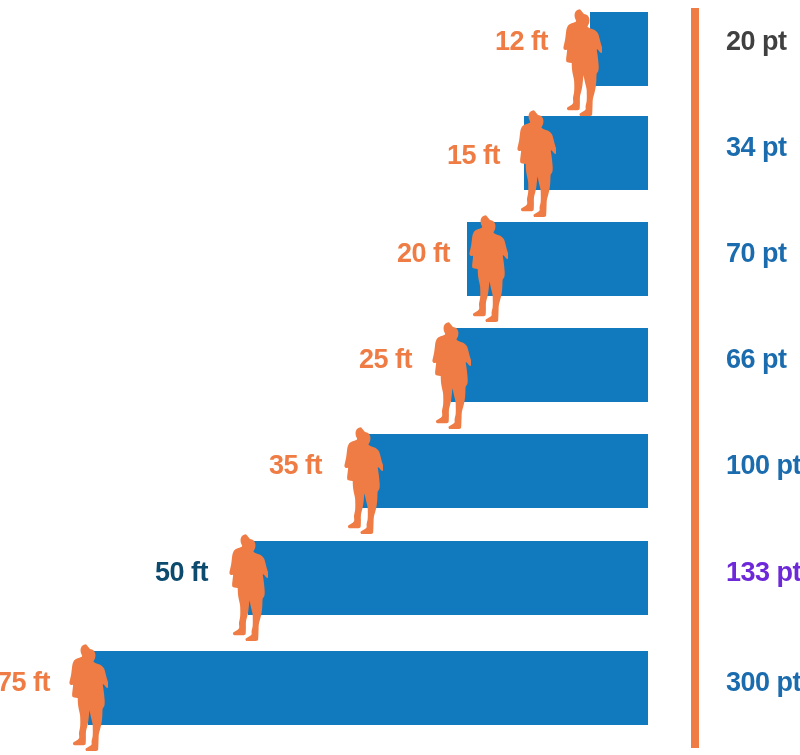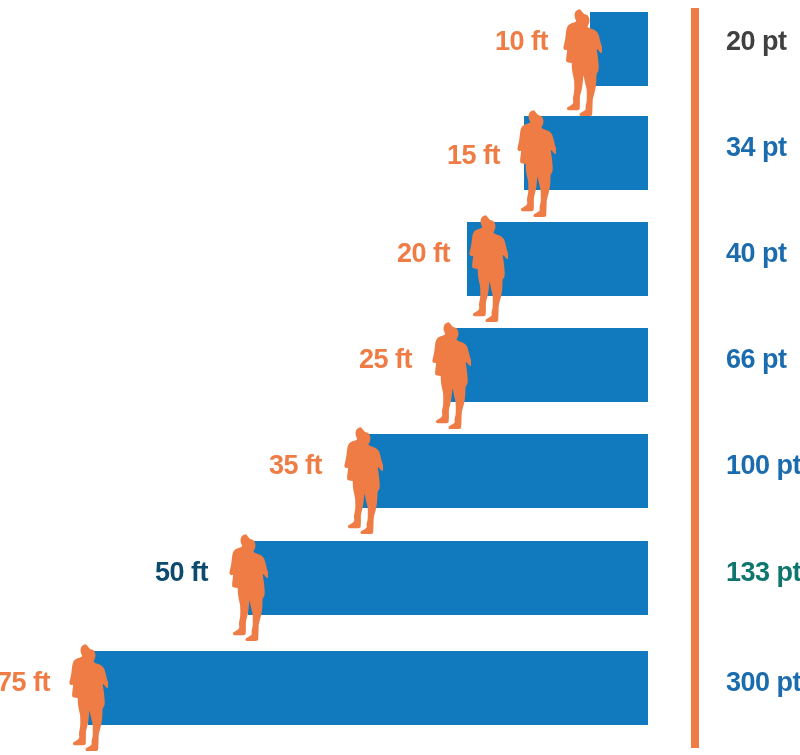--- a/index.html
+++ b/index.html
@@ -64,42 +64,42 @@
 
 <div id="chart">
 
   <div class="row" style="top: 0px;">
       <div class="bar" style="left: 590px; top: 12px; width: 58px; height: 74px; background: rgb(17, 121, 189);"></div>
       <div class="figure" style="left: 556px; top: 7px;">
         <svg viewBox="0 0 46 110" xmlns="http://www.w3.org/2000/svg" aria-hidden="true">
           <path fill="#EE7C44" d="M24.0 2.2c-3.0 0.1-5.1 2.3-5.4 5.4c-0.2 2.0 0.2 3.7 1.1 5.1c0.5 0.9 0.6 1.3 0.2 1.7c-0.5 0.5-2.0 1.1-3.6 1.7c-2.6 0.9-4.1 2.0-5.0 3.8c-0.8 1.6-1.1 3.2-1.5 7.4c-0.4 4.0-0.9 6.9-1.8 10.4c-0.6 2.4-0.7 3.3-0.4 4.0c0.4 0.9 1.6 1.5 2.7 1.2c0.6-0.2 0.8-0.1 0.8 0.4c0 0.4-0.2 2.4-0.5 4.5c-0.6 4.5-0.6 6.3-0.1 7.0c0.3 0.4 1.2 0.7 3.2 0.9l2.0 0.2l0.1 3.0c0.1 3.6 0.5 6.2 1.6 11.2c0.8 3.6 0.9 4.7 0.9 9.4c0 4.5-0.1 5.7-0.7 8.2c-0.6 2.6-0.7 3.3-0.5 5.4c0.2 2.1 0.2 2.5-0.3 3.5c-0.4 0.8-1.3 1.5-3.1 2.5c-2.5 1.3-3.0 1.9-2.6 3.1c0.3 0.9 1.3 1.1 6.2 1.1c5.5 0 6.0-0.2 6.4-1.8c0.1-0.6 0.2-3.6 0.2-6.7c0-5.4 0.0-5.8 0.9-8.9c1.2-4.1 1.7-7.2 2.2-13.1l0.4-4.6l0.8 3.6c0.4 2.0 1.2 5.3 1.7 7.3c0.9 3.6 0.9 4.0 0.9 9.6c0 5.3-0.1 6.1-0.7 8.0c-0.5 1.7-0.6 2.6-0.5 4.0c0.2 1.7 0.1 1.9-0.6 2.6c-0.4 0.4-1.7 1.2-2.8 1.8c-2.4 1.2-3.0 1.9-2.6 3.0c0.3 0.9 1.2 1.0 6.3 1.0c3.6 0 5.1-0.1 5.6-0.5c0.6-0.4 0.7-0.9 0.8-3.9c0.1-1.9 0.2-5.6 0.3-8.3c0.2-4.6 0.3-5.1 1.3-8.4c1.6-5.2 2.3-9.6 2.5-15.9c0.2-5.4 0.2-5.6 1.0-6.5c1.0-1.1 1.4-3.0 1.3-6.4c-0.1-3.0-0.8-9.2-1.5-13.6c-0.5-2.9-0.5-3.2-0.1-3.4c0.3-0.1 0.9 0.4 1.7 1.5c1.4 1.9 2.1 2.4 3.1 2.1c1.4-0.4 1.6-1.5 0.8-3.7c-1.1-3.0-2.4-7.4-3.1-10.6c-0.9-4.2-1.5-5.5-3.2-7.1c-1.1-1.0-2.0-1.5-4.4-2.3c-3.2-1.1-4.5-1.8-4.5-2.5c0-0.2 0.3-0.9 0.7-1.5c1.0-1.7 1.4-3.6 1.2-5.8c-0.3-3.2-2.4-5.3-5.4-5.4z"></path>
         </svg>
       </div>
-      <div class="dist-label" style="right: 252px; top: 26px; color: rgb(238, 124, 68);">10 ft</div>
+      <div class="dist-label" style="right: 252px; top: 26px; color: rgb(238, 124, 68);">12 ft</div>
       <div class="pt-label" style="left: 726px; top: 26px; color: #404040;">20 pt</div>
     </div>
     <div class="row" style="top: 0px;">
       <div class="bar" style="left: 524px; top: 116px; width: 124px; height: 74px; background: rgb(17, 121, 189);"></div>
       <div class="figure" style="left: 510px; top: 108px;">
         <svg viewBox="0 0 46 110" xmlns="http://www.w3.org/2000/svg" aria-hidden="true">
           <path fill="#EE7C44" d="M24.0 2.2c-3.0 0.1-5.1 2.3-5.4 5.4c-0.2 2.0 0.2 3.7 1.1 5.1c0.5 0.9 0.6 1.3 0.2 1.7c-0.5 0.5-2.0 1.1-3.6 1.7c-2.6 0.9-4.1 2.0-5.0 3.8c-0.8 1.6-1.1 3.2-1.5 7.4c-0.4 4.0-0.9 6.9-1.8 10.4c-0.6 2.4-0.7 3.3-0.4 4.0c0.4 0.9 1.6 1.5 2.7 1.2c0.6-0.2 0.8-0.1 0.8 0.4c0 0.4-0.2 2.4-0.5 4.5c-0.6 4.5-0.6 6.3-0.1 7.0c0.3 0.4 1.2 0.7 3.2 0.9l2.0 0.2l0.1 3.0c0.1 3.6 0.5 6.2 1.6 11.2c0.8 3.6 0.9 4.7 0.9 9.4c0 4.5-0.1 5.7-0.7 8.2c-0.6 2.6-0.7 3.3-0.5 5.4c0.2 2.1 0.2 2.5-0.3 3.5c-0.4 0.8-1.3 1.5-3.1 2.5c-2.5 1.3-3.0 1.9-2.6 3.1c0.3 0.9 1.3 1.1 6.2 1.1c5.5 0 6.0-0.2 6.4-1.8c0.1-0.6 0.2-3.6 0.2-6.7c0-5.4 0.0-5.8 0.9-8.9c1.2-4.1 1.7-7.2 2.2-13.1l0.4-4.6l0.8 3.6c0.4 2.0 1.2 5.3 1.7 7.3c0.9 3.6 0.9 4.0 0.9 9.6c0 5.3-0.1 6.1-0.7 8.0c-0.5 1.7-0.6 2.6-0.5 4.0c0.2 1.7 0.1 1.9-0.6 2.6c-0.4 0.4-1.7 1.2-2.8 1.8c-2.4 1.2-3.0 1.9-2.6 3.0c0.3 0.9 1.2 1.0 6.3 1.0c3.6 0 5.1-0.1 5.6-0.5c0.6-0.4 0.7-0.9 0.8-3.9c0.1-1.9 0.2-5.6 0.3-8.3c0.2-4.6 0.3-5.1 1.3-8.4c1.6-5.2 2.3-9.6 2.5-15.9c0.2-5.4 0.2-5.6 1.0-6.5c1.0-1.1 1.4-3.0 1.3-6.4c-0.1-3.0-0.8-9.2-1.5-13.6c-0.5-2.9-0.5-3.2-0.1-3.4c0.3-0.1 0.9 0.4 1.7 1.5c1.4 1.9 2.1 2.4 3.1 2.1c1.4-0.4 1.6-1.5 0.8-3.7c-1.1-3.0-2.4-7.4-3.1-10.6c-0.9-4.2-1.5-5.5-3.2-7.1c-1.1-1.0-2.0-1.5-4.4-2.3c-3.2-1.1-4.5-1.8-4.5-2.5c0-0.2 0.3-0.9 0.7-1.5c1.0-1.7 1.4-3.6 1.2-5.8c-0.3-3.2-2.4-5.3-5.4-5.4z"></path>
         </svg>
       </div>
       <div class="dist-label" style="right: 300px; top: 132px; color: rgb(238, 124, 68); margin-top: 8px;">15 ft</div>
       <div class="pt-label" style="left: 726px; top: 132px; color: rgb(26, 108, 174);">34 pt</div>
     </div>
     <div class="row" style="top: 0px;">
       <div class="bar" style="left: 467px; top: 222px; width: 181px; height: 74px; background: rgb(17, 121, 189);"></div>
       <div class="figure" style="left: 462px; top: 213px;">
         <svg viewBox="0 0 46 110" xmlns="http://www.w3.org/2000/svg" aria-hidden="true">
           <path fill="#EE7C44" d="M24.0 2.2c-3.0 0.1-5.1 2.3-5.4 5.4c-0.2 2.0 0.2 3.7 1.1 5.1c0.5 0.9 0.6 1.3 0.2 1.7c-0.5 0.5-2.0 1.1-3.6 1.7c-2.6 0.9-4.1 2.0-5.0 3.8c-0.8 1.6-1.1 3.2-1.5 7.4c-0.4 4.0-0.9 6.9-1.8 10.4c-0.6 2.4-0.7 3.3-0.4 4.0c0.4 0.9 1.6 1.5 2.7 1.2c0.6-0.2 0.8-0.1 0.8 0.4c0 0.4-0.2 2.4-0.5 4.5c-0.6 4.5-0.6 6.3-0.1 7.0c0.3 0.4 1.2 0.7 3.2 0.9l2.0 0.2l0.1 3.0c0.1 3.6 0.5 6.2 1.6 11.2c0.8 3.6 0.9 4.7 0.9 9.4c0 4.5-0.1 5.7-0.7 8.2c-0.6 2.6-0.7 3.3-0.5 5.4c0.2 2.1 0.2 2.5-0.3 3.5c-0.4 0.8-1.3 1.5-3.1 2.5c-2.5 1.3-3.0 1.9-2.6 3.1c0.3 0.9 1.3 1.1 6.2 1.1c5.5 0 6.0-0.2 6.4-1.8c0.1-0.6 0.2-3.6 0.2-6.7c0-5.4 0.0-5.8 0.9-8.9c1.2-4.1 1.7-7.2 2.2-13.1l0.4-4.6l0.8 3.6c0.4 2.0 1.2 5.3 1.7 7.3c0.9 3.6 0.9 4.0 0.9 9.6c0 5.3-0.1 6.1-0.7 8.0c-0.5 1.7-0.6 2.6-0.5 4.0c0.2 1.7 0.1 1.9-0.6 2.6c-0.4 0.4-1.7 1.2-2.8 1.8c-2.4 1.2-3.0 1.9-2.6 3.0c0.3 0.9 1.2 1.0 6.3 1.0c3.6 0 5.1-0.1 5.6-0.5c0.6-0.4 0.7-0.9 0.8-3.9c0.1-1.9 0.2-5.6 0.3-8.3c0.2-4.6 0.3-5.1 1.3-8.4c1.6-5.2 2.3-9.6 2.5-15.9c0.2-5.4 0.2-5.6 1.0-6.5c1.0-1.1 1.4-3.0 1.3-6.4c-0.1-3.0-0.8-9.2-1.5-13.6c-0.5-2.9-0.5-3.2-0.1-3.4c0.3-0.1 0.9 0.4 1.7 1.5c1.4 1.9 2.1 2.4 3.1 2.1c1.4-0.4 1.6-1.5 0.8-3.7c-1.1-3.0-2.4-7.4-3.1-10.6c-0.9-4.2-1.5-5.5-3.2-7.1c-1.1-1.0-2.0-1.5-4.4-2.3c-3.2-1.1-4.5-1.8-4.5-2.5c0-0.2 0.3-0.9 0.7-1.5c1.0-1.7 1.4-3.6 1.2-5.8c-0.3-3.2-2.4-5.3-5.4-5.4z"></path>
         </svg>
       </div>
       <div class="dist-label" style="right: 350px; top: 238px; color: rgb(238, 124, 68);">20 ft</div>
-      <div class="pt-label" style="left: 726px; top: 238px; color: rgb(26, 108, 174);">40 pt</div>
+      <div class="pt-label" style="left: 726px; top: 238px; color: rgb(26, 108, 174);">70 pt</div>
     </div>
     <div class="row" style="top: 0px;">
       <div class="bar" style="left: 451px; top: 328px; width: 197px; height: 74px; background: rgb(17, 121, 189);"></div>
       <div class="figure" style="left: 425px; top: 320px;">
         <svg viewBox="0 0 46 110" xmlns="http://www.w3.org/2000/svg" aria-hidden="true">
           <path fill="#EE7C44" d="M24.0 2.2c-3.0 0.1-5.1 2.3-5.4 5.4c-0.2 2.0 0.2 3.7 1.1 5.1c0.5 0.9 0.6 1.3 0.2 1.7c-0.5 0.5-2.0 1.1-3.6 1.7c-2.6 0.9-4.1 2.0-5.0 3.8c-0.8 1.6-1.1 3.2-1.5 7.4c-0.4 4.0-0.9 6.9-1.8 10.4c-0.6 2.4-0.7 3.3-0.4 4.0c0.4 0.9 1.6 1.5 2.7 1.2c0.6-0.2 0.8-0.1 0.8 0.4c0 0.4-0.2 2.4-0.5 4.5c-0.6 4.5-0.6 6.3-0.1 7.0c0.3 0.4 1.2 0.7 3.2 0.9l2.0 0.2l0.1 3.0c0.1 3.6 0.5 6.2 1.6 11.2c0.8 3.6 0.9 4.7 0.9 9.4c0 4.5-0.1 5.7-0.7 8.2c-0.6 2.6-0.7 3.3-0.5 5.4c0.2 2.1 0.2 2.5-0.3 3.5c-0.4 0.8-1.3 1.5-3.1 2.5c-2.5 1.3-3.0 1.9-2.6 3.1c0.3 0.9 1.3 1.1 6.2 1.1c5.5 0 6.0-0.2 6.4-1.8c0.1-0.6 0.2-3.6 0.2-6.7c0-5.4 0.0-5.8 0.9-8.9c1.2-4.1 1.7-7.2 2.2-13.1l0.4-4.6l0.8 3.6c0.4 2.0 1.2 5.3 1.7 7.3c0.9 3.6 0.9 4.0 0.9 9.6c0 5.3-0.1 6.1-0.7 8.0c-0.5 1.7-0.6 2.6-0.5 4.0c0.2 1.7 0.1 1.9-0.6 2.6c-0.4 0.4-1.7 1.2-2.8 1.8c-2.4 1.2-3.0 1.9-2.6 3.0c0.3 0.9 1.2 1.0 6.3 1.0c3.6 0 5.1-0.1 5.6-0.5c0.6-0.4 0.7-0.9 0.8-3.9c0.1-1.9 0.2-5.6 0.3-8.3c0.2-4.6 0.3-5.1 1.3-8.4c1.6-5.2 2.3-9.6 2.5-15.9c0.2-5.4 0.2-5.6 1.0-6.5c1.0-1.1 1.4-3.0 1.3-6.4c-0.1-3.0-0.8-9.2-1.5-13.6c-0.5-2.9-0.5-3.2-0.1-3.4c0.3-0.1 0.9 0.4 1.7 1.5c1.4 1.9 2.1 2.4 3.1 2.1c1.4-0.4 1.6-1.5 0.8-3.7c-1.1-3.0-2.4-7.4-3.1-10.6c-0.9-4.2-1.5-5.5-3.2-7.1c-1.1-1.0-2.0-1.5-4.4-2.3c-3.2-1.1-4.5-1.8-4.5-2.5c0-0.2 0.3-0.9 0.7-1.5c1.0-1.7 1.4-3.6 1.2-5.8c-0.3-3.2-2.4-5.3-5.4-5.4z"></path>
         </svg>
       </div>
       <div class="dist-label" style="right: 388px; top: 344px; color: rgb(238, 124, 68); text-align: center;">25 ft</div>
       <div class="pt-label" style="left: 726px; top: 344px; color: rgb(26, 108, 174);">66 pt</div>
@@ -115,21 +115,21 @@
       <div class="pt-label" style="left: 726px; top: 450px; color: rgb(26, 108, 174);">100 pt</div>
     </div>
     <div class="row" style="top: 0px;">
       <div class="bar" style="left: 248px; top: 541px; width: 400px; height: 74px; background: rgb(17, 121, 189);"></div>
       <div class="figure" style="left: 222px; top: 532px;">
         <svg viewBox="0 0 46 110" xmlns="http://www.w3.org/2000/svg" aria-hidden="true">
           <path fill="#EE7C44" d="M24.0 2.2c-3.0 0.1-5.1 2.3-5.4 5.4c-0.2 2.0 0.2 3.7 1.1 5.1c0.5 0.9 0.6 1.3 0.2 1.7c-0.5 0.5-2.0 1.1-3.6 1.7c-2.6 0.9-4.1 2.0-5.0 3.8c-0.8 1.6-1.1 3.2-1.5 7.4c-0.4 4.0-0.9 6.9-1.8 10.4c-0.6 2.4-0.7 3.3-0.4 4.0c0.4 0.9 1.6 1.5 2.7 1.2c0.6-0.2 0.8-0.1 0.8 0.4c0 0.4-0.2 2.4-0.5 4.5c-0.6 4.5-0.6 6.3-0.1 7.0c0.3 0.4 1.2 0.7 3.2 0.9l2.0 0.2l0.1 3.0c0.1 3.6 0.5 6.2 1.6 11.2c0.8 3.6 0.9 4.7 0.9 9.4c0 4.5-0.1 5.7-0.7 8.2c-0.6 2.6-0.7 3.3-0.5 5.4c0.2 2.1 0.2 2.5-0.3 3.5c-0.4 0.8-1.3 1.5-3.1 2.5c-2.5 1.3-3.0 1.9-2.6 3.1c0.3 0.9 1.3 1.1 6.2 1.1c5.5 0 6.0-0.2 6.4-1.8c0.1-0.6 0.2-3.6 0.2-6.7c0-5.4 0.0-5.8 0.9-8.9c1.2-4.1 1.7-7.2 2.2-13.1l0.4-4.6l0.8 3.6c0.4 2.0 1.2 5.3 1.7 7.3c0.9 3.6 0.9 4.0 0.9 9.6c0 5.3-0.1 6.1-0.7 8.0c-0.5 1.7-0.6 2.6-0.5 4.0c0.2 1.7 0.1 1.9-0.6 2.6c-0.4 0.4-1.7 1.2-2.8 1.8c-2.4 1.2-3.0 1.9-2.6 3.0c0.3 0.9 1.2 1.0 6.3 1.0c3.6 0 5.1-0.1 5.6-0.5c0.6-0.4 0.7-0.9 0.8-3.9c0.1-1.9 0.2-5.6 0.3-8.3c0.2-4.6 0.3-5.1 1.3-8.4c1.6-5.2 2.3-9.6 2.5-15.9c0.2-5.4 0.2-5.6 1.0-6.5c1.0-1.1 1.4-3.0 1.3-6.4c-0.1-3.0-0.8-9.2-1.5-13.6c-0.5-2.9-0.5-3.2-0.1-3.4c0.3-0.1 0.9 0.4 1.7 1.5c1.4 1.9 2.1 2.4 3.1 2.1c1.4-0.4 1.6-1.5 0.8-3.7c-1.1-3.0-2.4-7.4-3.1-10.6c-0.9-4.2-1.5-5.5-3.2-7.1c-1.1-1.0-2.0-1.5-4.4-2.3c-3.2-1.1-4.5-1.8-4.5-2.5c0-0.2 0.3-0.9 0.7-1.5c1.0-1.7 1.4-3.6 1.2-5.8c-0.3-3.2-2.4-5.3-5.4-5.4z"></path>
         </svg>
       </div>
       <div class="dist-label" style="right: 592px; top: 557px; color: #0c4a6e;">50 ft</div>
-      <div class="pt-label" style="left: 726px; top: 557px; color: #0f766e;">133 pt</div>
+      <div class="pt-label" style="left: 726px; top: 557px; color: #6d28d9;">133 pt</div>
     </div>
     <div class="row" style="top: 0px;">
       <div class="bar" style="left: 88px; top: 651px; width: 560px; height: 74px; background: rgb(17, 121, 189);"></div>
       <div class="figure" style="left: 62px; top: 642px;">
         <svg viewBox="0 0 46 110" xmlns="http://www.w3.org/2000/svg" aria-hidden="true">
           <path fill="#EE7C44" d="M24.0 2.2c-3.0 0.1-5.1 2.3-5.4 5.4c-0.2 2.0 0.2 3.7 1.1 5.1c0.5 0.9 0.6 1.3 0.2 1.7c-0.5 0.5-2.0 1.1-3.6 1.7c-2.6 0.9-4.1 2.0-5.0 3.8c-0.8 1.6-1.1 3.2-1.5 7.4c-0.4 4.0-0.9 6.9-1.8 10.4c-0.6 2.4-0.7 3.3-0.4 4.0c0.4 0.9 1.6 1.5 2.7 1.2c0.6-0.2 0.8-0.1 0.8 0.4c0 0.4-0.2 2.4-0.5 4.5c-0.6 4.5-0.6 6.3-0.1 7.0c0.3 0.4 1.2 0.7 3.2 0.9l2.0 0.2l0.1 3.0c0.1 3.6 0.5 6.2 1.6 11.2c0.8 3.6 0.9 4.7 0.9 9.4c0 4.5-0.1 5.7-0.7 8.2c-0.6 2.6-0.7 3.3-0.5 5.4c0.2 2.1 0.2 2.5-0.3 3.5c-0.4 0.8-1.3 1.5-3.1 2.5c-2.5 1.3-3.0 1.9-2.6 3.1c0.3 0.9 1.3 1.1 6.2 1.1c5.5 0 6.0-0.2 6.4-1.8c0.1-0.6 0.2-3.6 0.2-6.7c0-5.4 0.0-5.8 0.9-8.9c1.2-4.1 1.7-7.2 2.2-13.1l0.4-4.6l0.8 3.6c0.4 2.0 1.2 5.3 1.7 7.3c0.9 3.6 0.9 4.0 0.9 9.6c0 5.3-0.1 6.1-0.7 8.0c-0.5 1.7-0.6 2.6-0.5 4.0c0.2 1.7 0.1 1.9-0.6 2.6c-0.4 0.4-1.7 1.2-2.8 1.8c-2.4 1.2-3.0 1.9-2.6 3.0c0.3 0.9 1.2 1.0 6.3 1.0c3.6 0 5.1-0.1 5.6-0.5c0.6-0.4 0.7-0.9 0.8-3.9c0.1-1.9 0.2-5.6 0.3-8.3c0.2-4.6 0.3-5.1 1.3-8.4c1.6-5.2 2.3-9.6 2.5-15.9c0.2-5.4 0.2-5.6 1.0-6.5c1.0-1.1 1.4-3.0 1.3-6.4c-0.1-3.0-0.8-9.2-1.5-13.6c-0.5-2.9-0.5-3.2-0.1-3.4c0.3-0.1 0.9 0.4 1.7 1.5c1.4 1.9 2.1 2.4 3.1 2.1c1.4-0.4 1.6-1.5 0.8-3.7c-1.1-3.0-2.4-7.4-3.1-10.6c-0.9-4.2-1.5-5.5-3.2-7.1c-1.1-1.0-2.0-1.5-4.4-2.3c-3.2-1.1-4.5-1.8-4.5-2.5c0-0.2 0.3-0.9 0.7-1.5c1.0-1.7 1.4-3.6 1.2-5.8c-0.3-3.2-2.4-5.3-5.4-5.4z"></path>
         </svg>
       </div>
       <div class="dist-label" style="right: 750px; top: 667px; color: rgb(238, 124, 68);">75 ft</div>
       <div class="pt-label" style="left: 726px; top: 667px; color: rgb(26, 108, 174);">300 pt</div>

